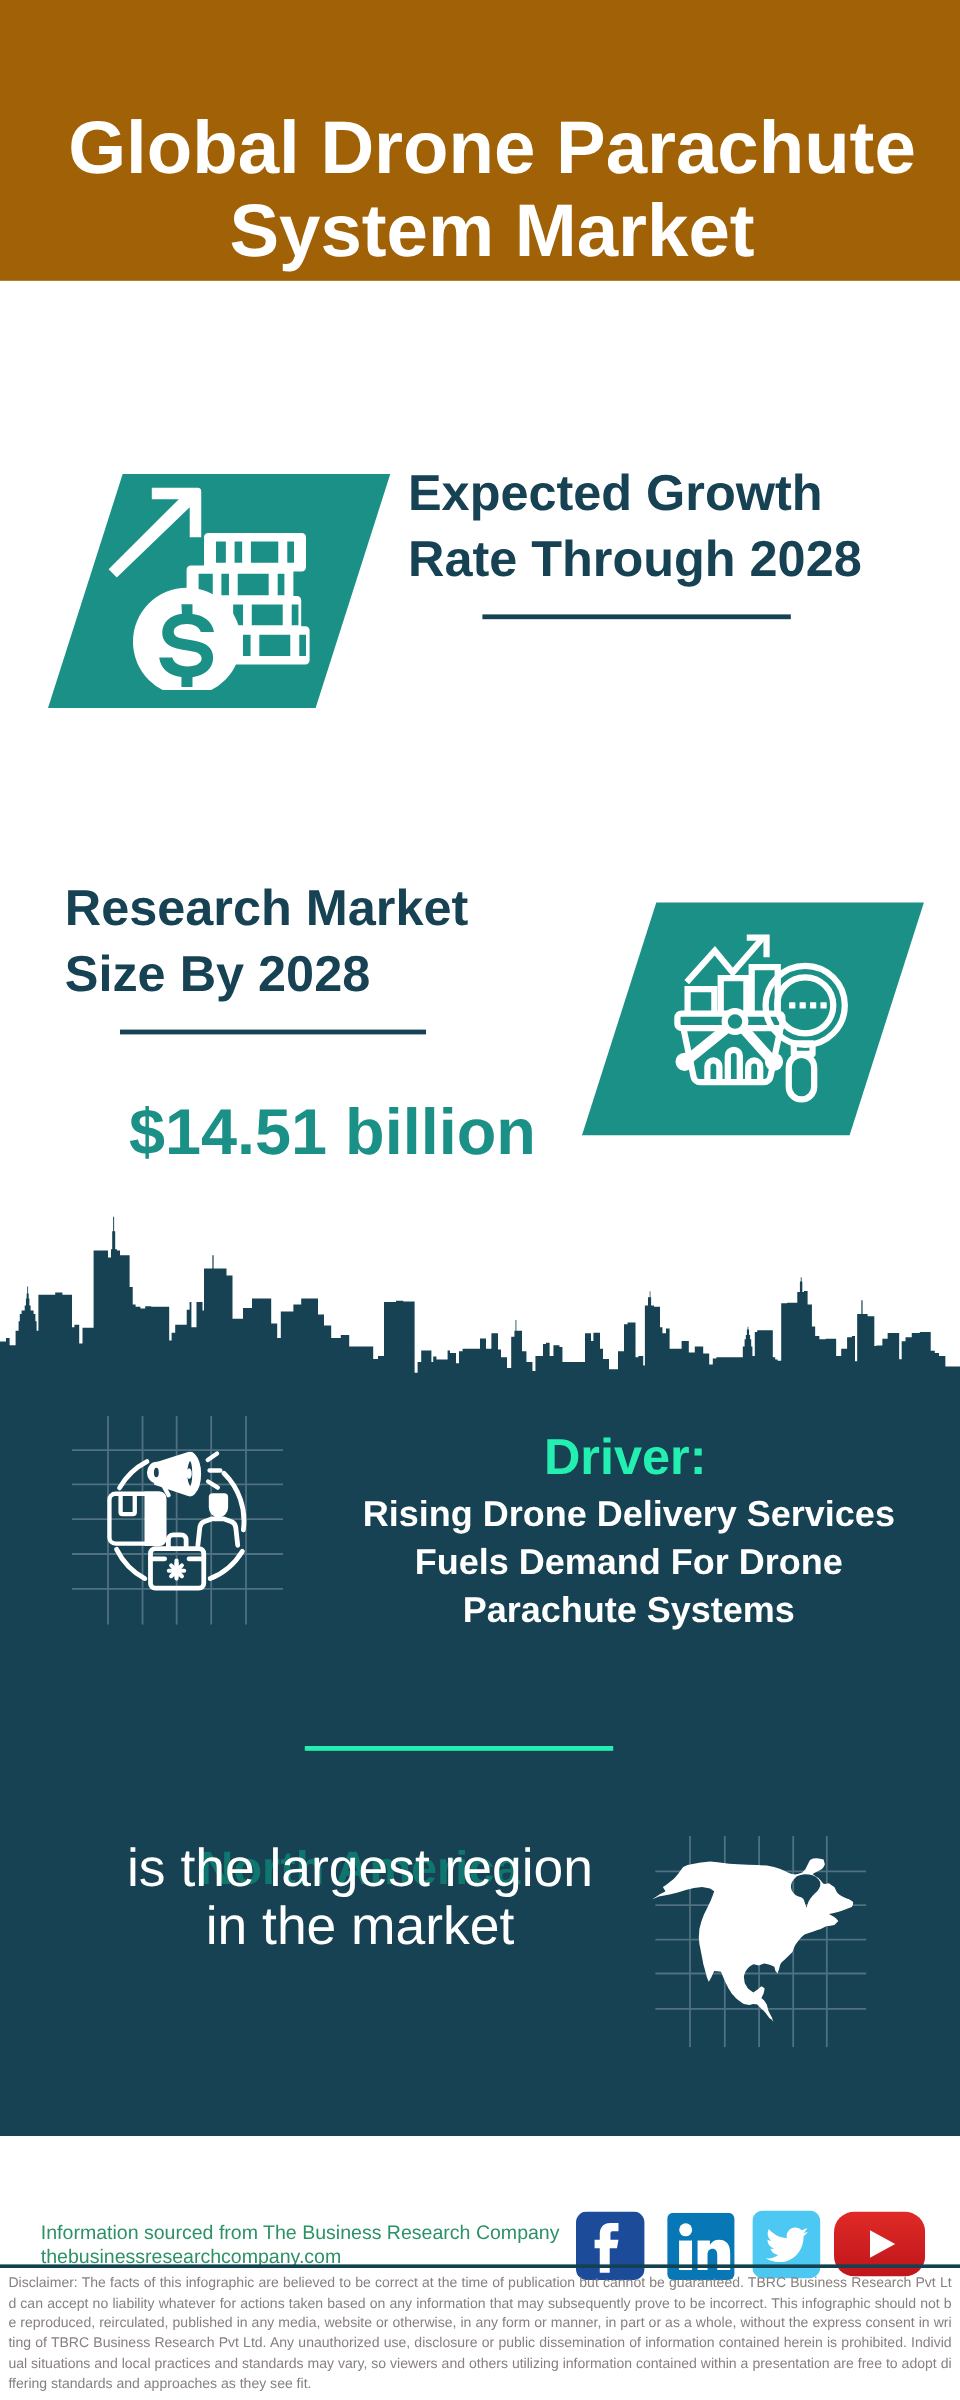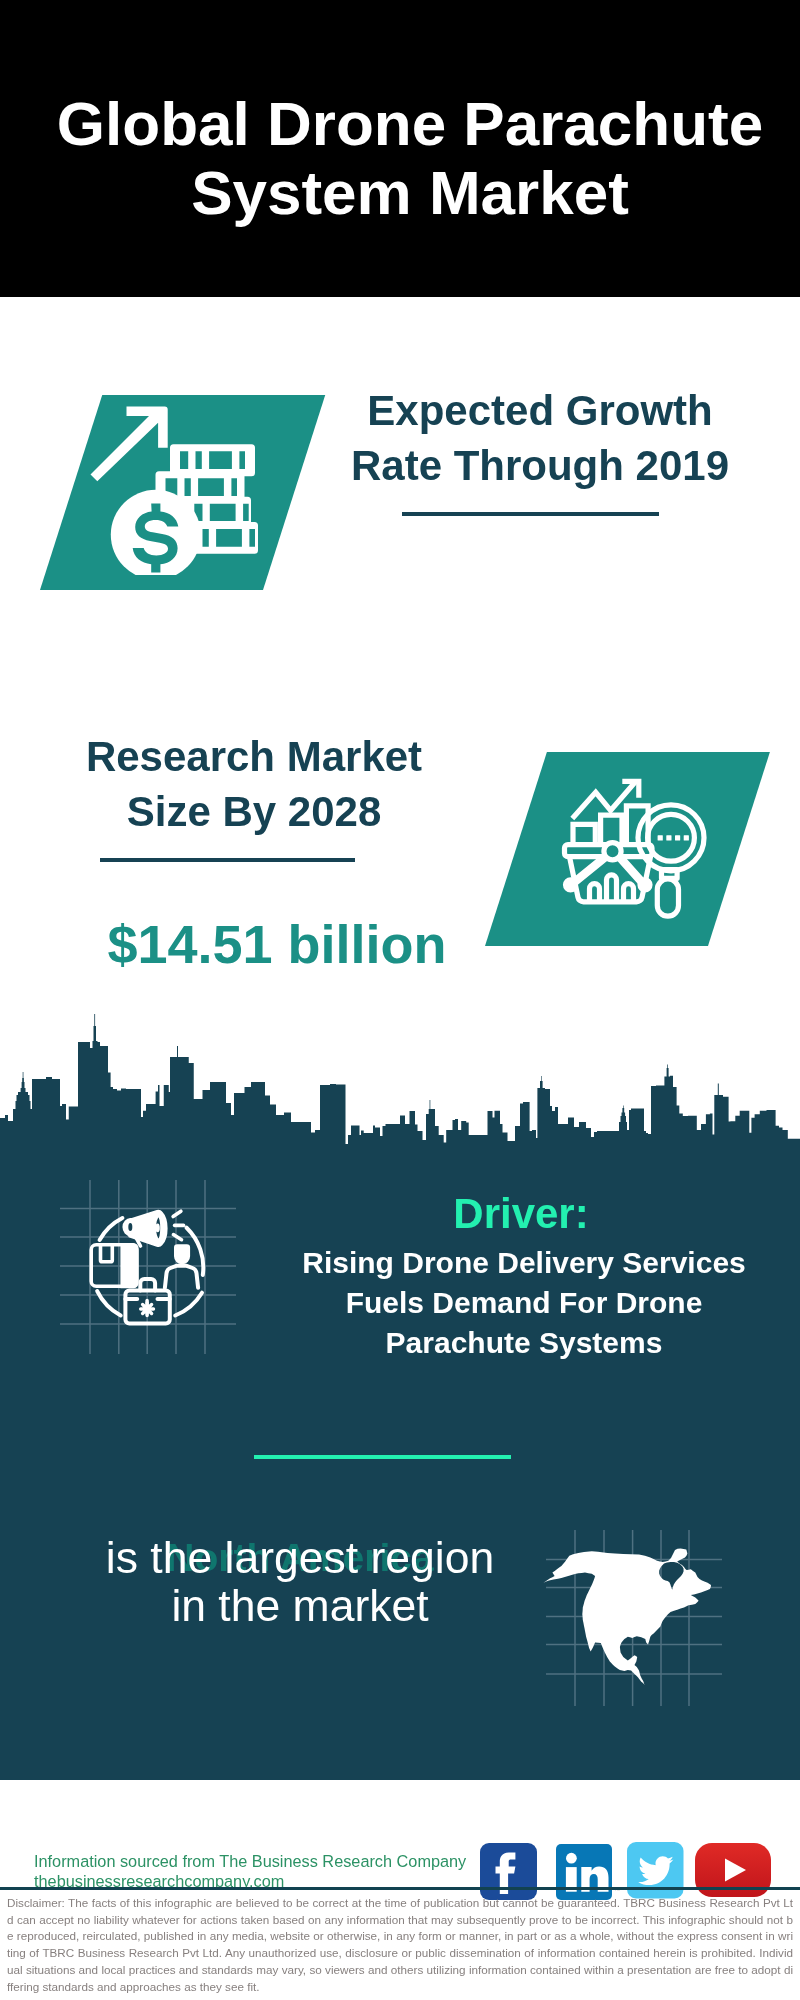--- a/index.html
+++ b/index.html
@@ -1,27 +1,27 @@
 <!DOCTYPE html>
 <html><head>
 <meta charset="utf-8">
 <style>
 *{margin:0;padding:0;box-sizing:border-box;}
 html,body{width:800px;height:2000px;}
 body{font-family:"Liberation Sans",sans-serif;background:#fff;overflow:hidden;}
 .page{position:relative;width:800px;height:2000px;background:#fff;overflow:hidden;}
-.header{position:absolute;left:0;top:0;width:800px;height:297px;background:#000000;}
+.header{position:absolute;left:0;top:0;width:800px;height:234px;background:#a16207;}
 .header h1{position:absolute;left:10px;top:89px;width:800px;text-align:center;color:#fff;font-size:62px;font-weight:bold;line-height:69px;}
 
 .para{position:absolute;background:#1B9086;}
 .para1{left:40px;top:395px;width:223px;height:195px;transform:skewX(-17.7deg);transform-origin:bottom left;}
 .para2{left:485px;top:752px;width:223px;height:194px;transform:skewX(-17.7deg);transform-origin:bottom left;}
 .icon-box{position:absolute;}
 
-.stat-title{position:absolute;color:#164253;font-size:42px;font-weight:bold;line-height:55px;text-align:center;white-space:nowrap;}
+.stat-title{position:absolute;color:#164253;font-size:42px;font-weight:bold;line-height:55px;white-space:nowrap;}
 .divider{position:absolute;background:#164253;height:4px;}
 .bigval{position:absolute;color:#1B9086;font-weight:bold;text-align:center;white-space:nowrap;}
 
 .darksec{position:absolute;left:0;top:1148px;width:800px;height:632px;background:#164253;}
 .skyline{position:absolute;left:0;top:1010px;width:800px;height:140px;line-height:0;}
 .gridbox{position:absolute;line-height:0;}
 .drv-head{position:absolute;color:#23F0B0;font-size:42px;font-weight:bold;text-align:center;white-space:nowrap;}
 .drv-body{position:absolute;color:#fff;font-size:30px;font-weight:bold;text-align:center;line-height:40px;white-space:nowrap;}
 .greenline{position:absolute;background:#23F0B0;height:4px;}
 .reg-head{position:absolute;color:#0f766e;font-size:39px;font-weight:bold;text-align:center;white-space:nowrap;}
@@ -88,21 +88,21 @@
     <rect x="120" y="70.3" width="5.2" height="5.2" rx="0.5"></rect>
     <rect x="128.7" y="70.3" width="5.2" height="5.2" rx="0.5"></rect>
    </g>
    <g fill="none" stroke="#fff" stroke-width="5.2" stroke-linejoin="round">
     <path d="M106.5,104.5 h15.6 v8.8 h-15.6z"></path>
     <rect x="102.3" y="114" width="21.2" height="37.2" rx="10.6"></rect>
    </g>
    <circle cx="57.5" cy="86.3" r="8.6" fill="#1B9086" stroke="#fff" stroke-width="5.2"></circle>
   </svg>
  </div>
- <div class="stat-title" style="left:340px;top:383px;width:400px;"><span>Expected Growth</span><br><span>Rate Through 2019</span></div>
+ <div class="stat-title" style="left:340px;top:383px;width:400px;"><span>Expected Growth</span><br><span>Rate Through 2028</span></div>
  <div class="divider" style="left:402px;top:512px;width:257px;"></div>
 
  <div class="stat-title" style="left:54px;top:729px;width:400px;"><span>Research Market</span><br><span>Size By 2028</span></div>
  <div class="divider" style="left:100px;top:858px;width:255px;"></div>
  <div class="bigval" style="left:32px;top:881px;width:490px;font-size:54px;line-height:78px;margin-top:24px;">$14.51 billion</div>
 
  <div class="skyline">
   <svg width="800" height="140" viewBox="0 0 800 140" xmlns="http://www.w3.org/2000/svg">
         <path d="M0,140L0,108L5,108L5,105L8,105L8,111L13,111L13,99L15.5,99L15.5,91L16.5,91L16.5,85L18,85L18,82L20.6,82L20.6,78L21.6,78L21.6,72L22.2,72L22.2,68L22.7,68L22.7,62L23.4,62L23.4,68L23.9,68L23.9,72L24.5,72L24.5,78L25.5,78L25.5,82L28,82L28,85L29.5,85L29.5,91L30.5,91L30.5,99L32,99L32,69L46,69L46,67L52,67L52,69L60,69L60,96L62,96L62,94L66,94L66,109.5L68.75,109.5L68.75,96.4L78,96.4L78,32L90,32L90,38L92.5,38L92.5,31L93.5,31L93.5,16L94.3,16L94.3,4L95.1,4L95.1,16L96,16L96,31L97.5,31L97.5,32L100,32L100,36L108,36L108,62.6L110.6,62.6L110.6,77L113,77L113,79L117,79L117,80.5L121,80.5L121,78.5L126,78.5L126,79L141,79L141,107L143,107L143,100.7L146,100.7L146,94L155.6,94L155.6,81.4L158,81.4L158,75L159.5,75L159.5,96L163.75,96L163.75,75L168.75,75L168.75,82L170,82L170,108.8L172,108.8L170,108.8L170,47L177,47L177,36L178,36L178,47L188.75,47L188.75,53L193.75,53L193.75,89L202.5,89L202.5,80L210,80L210,72L226,72L226,93L231,93L231,105L234,105L234,83L244.5,83L244.5,77L251,77L251,72L265,72L265,85.5L270,85.5L270,94.5L276,94.5L276,105L284,105L284,102.5L291,102.5L291,112L311,112L311,122.5L315,122.5L315,120L320,120L320,75L330,75L330,74L336,74L336,74.5L345.5,74.5L345.5,76L345.5,134L348,134L348,125L351,125L351,115.5L359.5,115.5L359.5,125L361,125L361,120.5L363.7,120.5L363.7,123L373,123L373,115.5L375,115.5L375,117.5L380,117.5L380,126L382.5,126L382.5,116L385.5,116L385.5,114L400,114L400,105.5L405,105.5L405,114L409.5,114L409.5,101L415,101L415,114.5L417.5,114.5L417.5,121L422.5,121L422.5,130L426,130L426,104L428.7,104L428.7,99L429.6,99L429.6,90L430.3,90L430.3,99L435,99L435,116L438.7,116L438.7,125L443.7,125L443.7,132.5L446.2,132.5L446.2,120L452.5,120L452.5,110L455,110L455,109L458,109L458,120L461.2,120L461.2,111L466.2,111L466.2,112.5L468.7,112.5L468.7,125L487.5,125L487.5,101L492.5,101L492.5,107.5L494.5,107.5L494.5,100.7L500,100.7L500,114L502.5,114L502.5,122.5L507.5,122.5L507.5,131L515,131L515,116L520,116L520,93.6L523,93.6L523,92L529.6,92L529.6,121L532,121L532,120L536,120L536,128L537.4,128L537.4,78L540,78L540,71L541.4,71L541.4,66L542,66L542,71L542.6,71L542.6,78L545,78L545,79L550,79L550,96L552,96L552,101L555,101L555,97L558,97L558,114L568,114L568,107.6L574,107.6L574,117L579,117L579,112L586,112L586,118L591,118L591,127L594,127L594,122L597,122L597,121L619,121L619,112L620.5,112L620.5,106L621.5,106L621.5,102.4L622.4,102.4L622.4,98L623,98L623,95.6L623.6,95.6L623.6,98L624.2,98L624.2,102.4L625.1,102.4L625.1,106L626,106L626,112L627,112L627,120L629,120L629,100L631,100L631,98.6L644,98.6L644,121L646,121L646,123L648,123L648,124L651,124L651,76L656,76L656,75.6L664.4,75.6L664.4,76L664.4,66.6L666.6,66.6L666.6,58L667.3,58L667.3,54.4L668,54.4L668,58L668.6,58L668.6,66.6L670,66.6L670,65.8L673,65.8L673,77L676.6,77L676.6,95.5L679.3,95.5L679.3,103.4L682.8,103.4L682.8,106L688,106L688,105.7L696.8,105.7L696.8,120L701,120L701,114L705.9,114L705.9,104.3L709.9,104.3L709.9,103.4L712.5,103.4L712.5,124.4L714.3,124.4L714.3,85L717.8,85L717.8,73.6L718.8,73.6L718.8,85L723,85L723,86.8L728.6,86.8L728.6,111.6L730.4,111.6L730.4,111.3L735.3,111.3L735.3,105.7L739.7,105.7L739.7,100.8L749.3,100.8L749.3,122.7L751.4,122.7L751.4,107.8L754.6,107.8L754.6,104.3L759.8,104.3L759.8,100.8L766.5,100.8L766.5,100L775.6,100L775.6,115.7L779,115.7L779,117.4L782.5,117.4L782.5,120L787.8,120L787.8,128.8L800,128.8L800,140Z" fill="#164253"></path>
       </svg>

